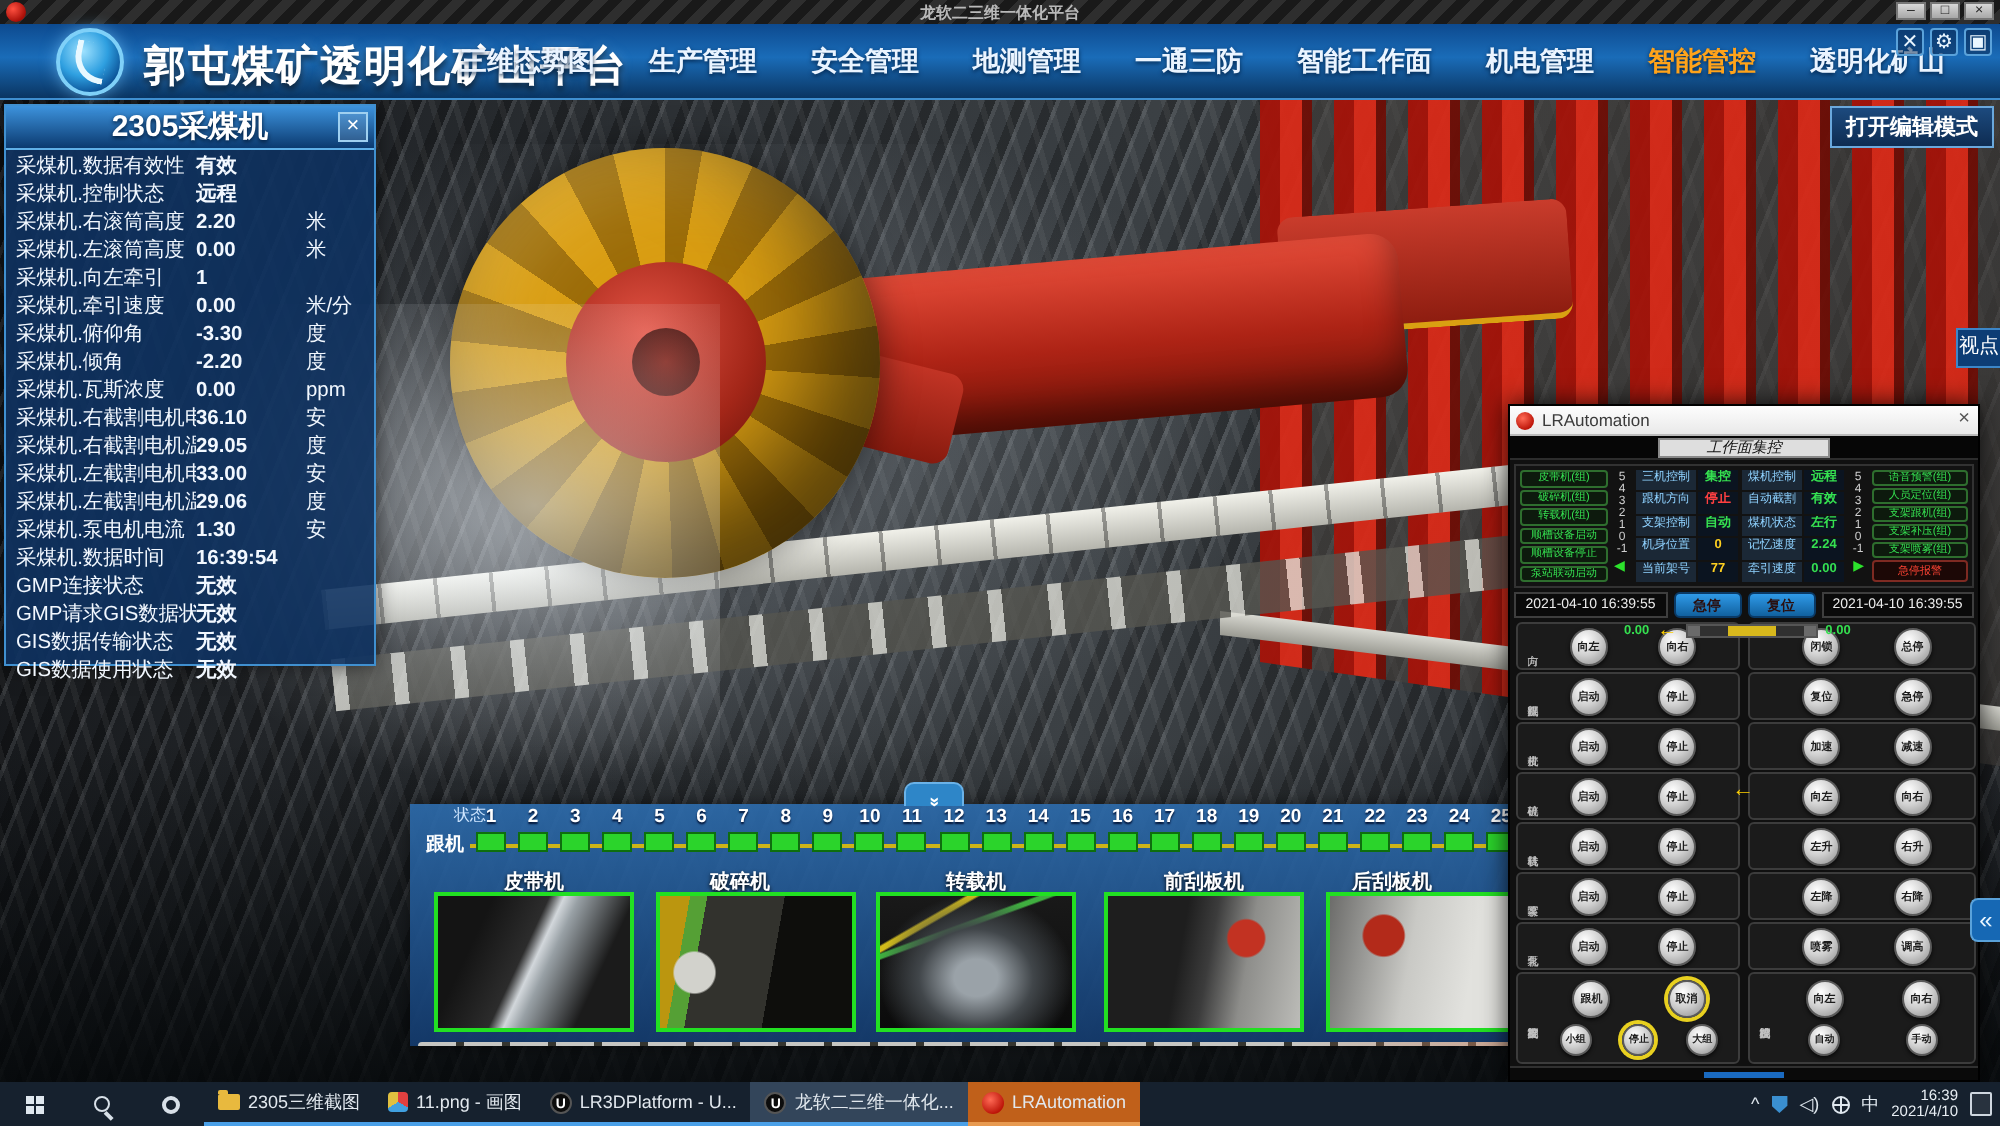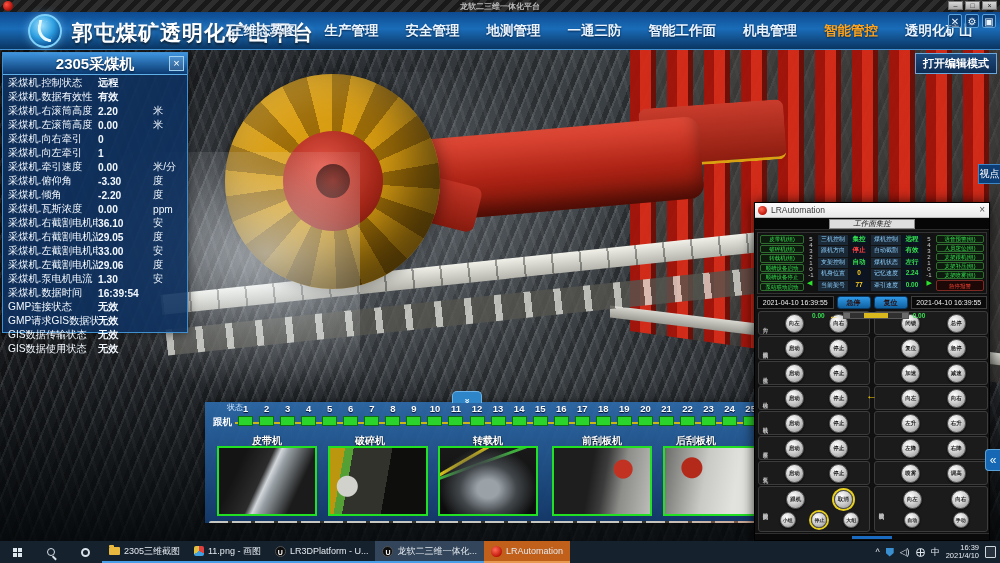--- a/index.html
+++ b/index.html
@@ -266,43 +266,38 @@
   </div>
   <button class="edit-btn">打开编辑模式</button>
 
   <div class="lpanel">
     <div class="lpanel-head">
       <span class="lpanel-title">2305采煤机</span>
       <button class="lpanel-close">×</button>
     </div>
     <div class="lrows">
         <div class="lrow">
+        <span class="lbl">采煤机.数据有效性</span>
+        <span class="val">有效</span>
+        <span class="unit"></span>
+      </div>
+        <div class="lrow">
         <span class="lbl">采煤机.控制状态</span>
         <span class="val">远程</span>
         <span class="unit"></span>
       </div>
         <div class="lrow">
-        <span class="lbl">采煤机.数据有效性</span>
-        <span class="val">有效</span>
-        <span class="unit"></span>
-      </div>
-        <div class="lrow">
         <span class="lbl">采煤机.右滚筒高度</span>
         <span class="val">2.20</span>
         <span class="unit">米</span>
       </div>
         <div class="lrow">
         <span class="lbl">采煤机.左滚筒高度</span>
         <span class="val">0.00</span>
         <span class="unit">米</span>
-      </div>
-        <div class="lrow">
-        <span class="lbl">采煤机.向右牵引</span>
-        <span class="val">0</span>
-        <span class="unit"></span>
       </div>
         <div class="lrow">
         <span class="lbl">采煤机.向左牵引</span>
         <span class="val">1</span>
         <span class="unit"></span>
       </div>
         <div class="lrow">
         <span class="lbl">采煤机.牵引速度</span>
         <span class="val">0.00</span>
         <span class="unit">米/分</span>

